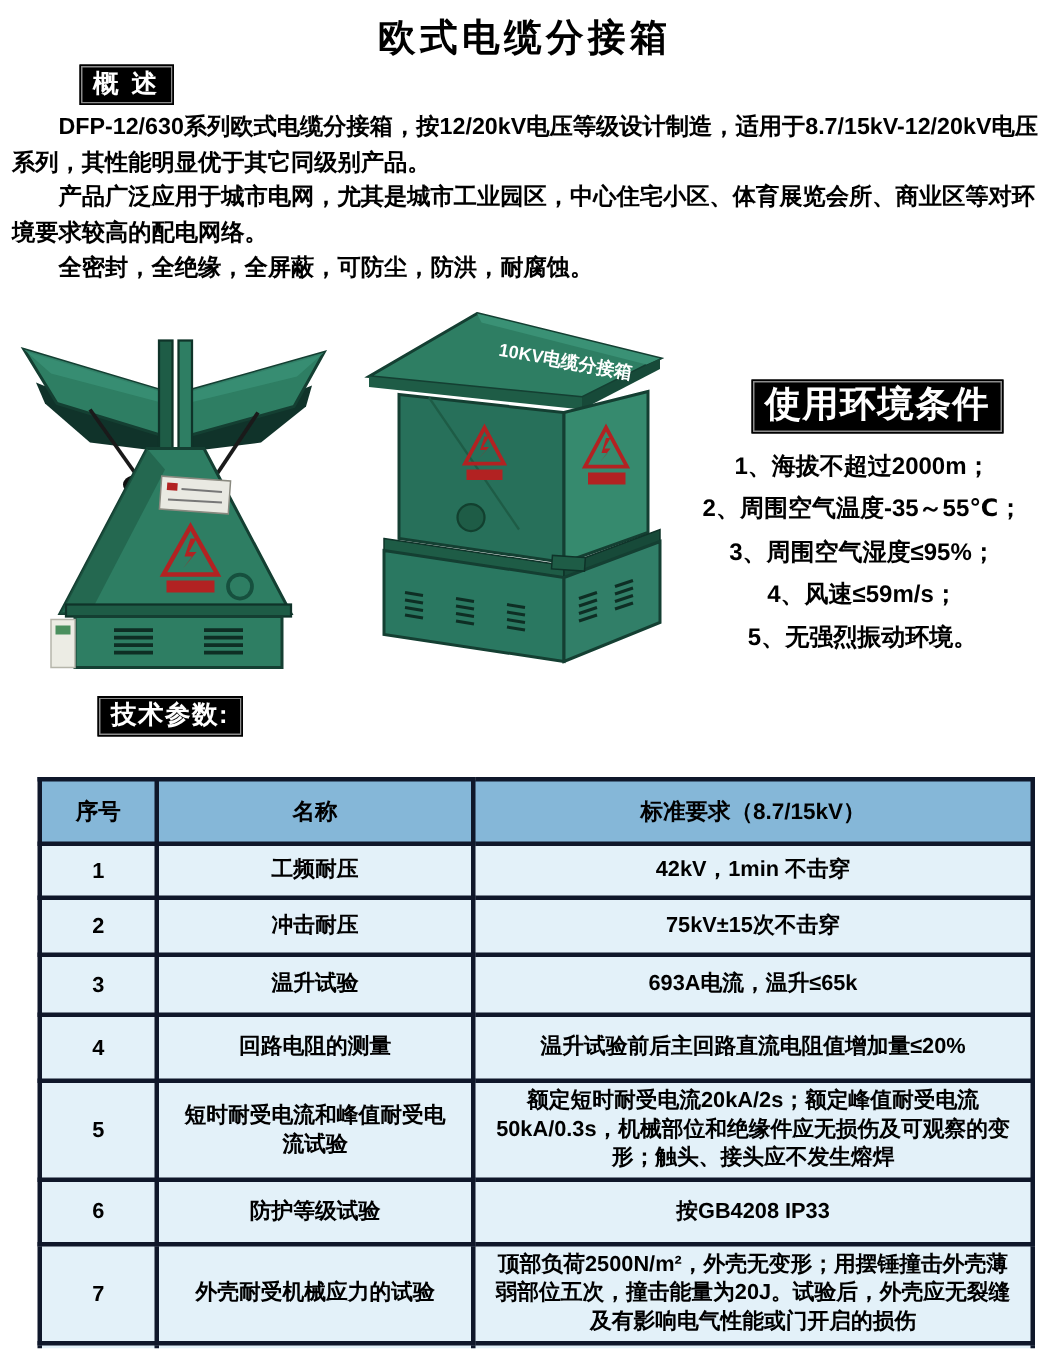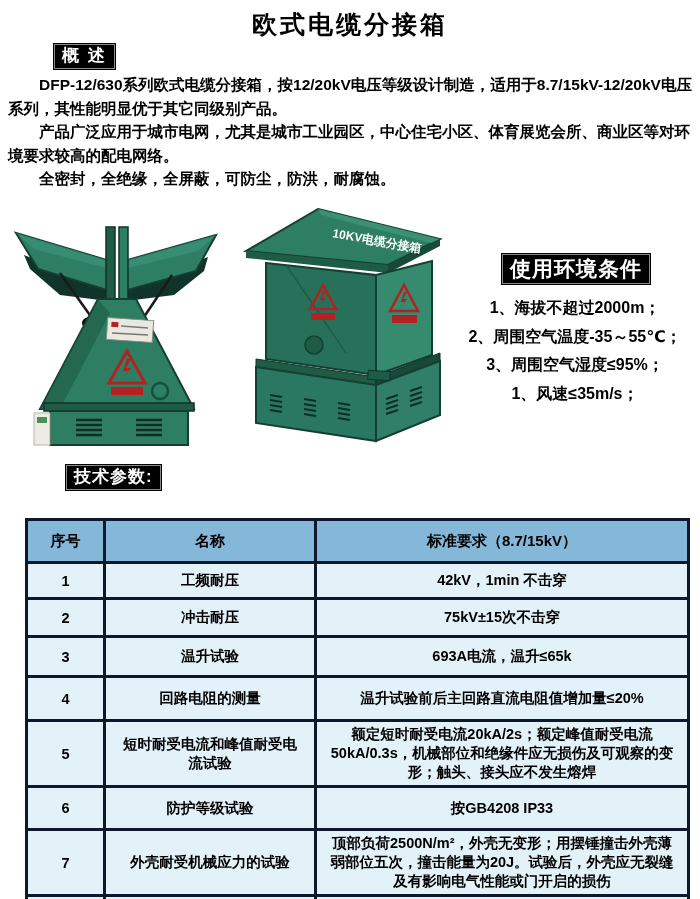--- a/index.html
+++ b/index.html
@@ -17,21 +17,21 @@
   }
 
   .black-tag{
     display:inline-block;background:#000;color:#fff;
     padding:2px 8px 3px;font-size:17px;line-height:1.2;
     box-shadow:inset 0 0 0 1px rgba(255,255,255,.55);
     border:1px solid #000;
     margin-left:45px;
   }
   .overview-tag{position:absolute;top:43px;left:8px;letter-spacing:2px;}
-  .env-tag{font-size:21px;letter-spacing:1px;}
+  .env-tag{font-size:24px;letter-spacing:1px;}
   .tech-tag{position:absolute;top:464px;left:20px;letter-spacing:1px;}
 
   .paras{position:absolute;top:73px;left:8px;width:686px;}
   .paras p{margin:0;text-indent:2em;font-size:15.5px;line-height:23.5px;}
 
   .photo{position:absolute;}
   .photo-open{top:203px;left:8px;}
   .photo-closed{top:203px;left:226px;}
 
   .env{position:absolute;top:253px;left:456px;width:238px;}
@@ -173,21 +173,22 @@
         <line x1="184" y1="203" x2="196" y2="199"></line>
     </g>
   </svg>
 
   <div class="env">
     <span class="black-tag env-tag">使用环境条件</span>
     <div class="env-items">
       <div class="env-item">1、海拔不超过2000m；</div>
       <div class="env-item">2、周围空气温度-35～55℃；</div>
       <div class="env-item">3、周围空气湿度≤95%；</div>
-      <div class="env-item">1、风速≤35m/s；</div>
+      <div class="env-item">4、风速≤59m/s；</div>
+      <div class="env-item">5、无强烈振动环境。</div>
     </div>
   </div>
 
   <span class="black-tag tech-tag">技术参数:</span>
 
   <table class="tech">
     <colgroup>
         <col class="c1">
         <col class="c2">
         <col class="c3">

